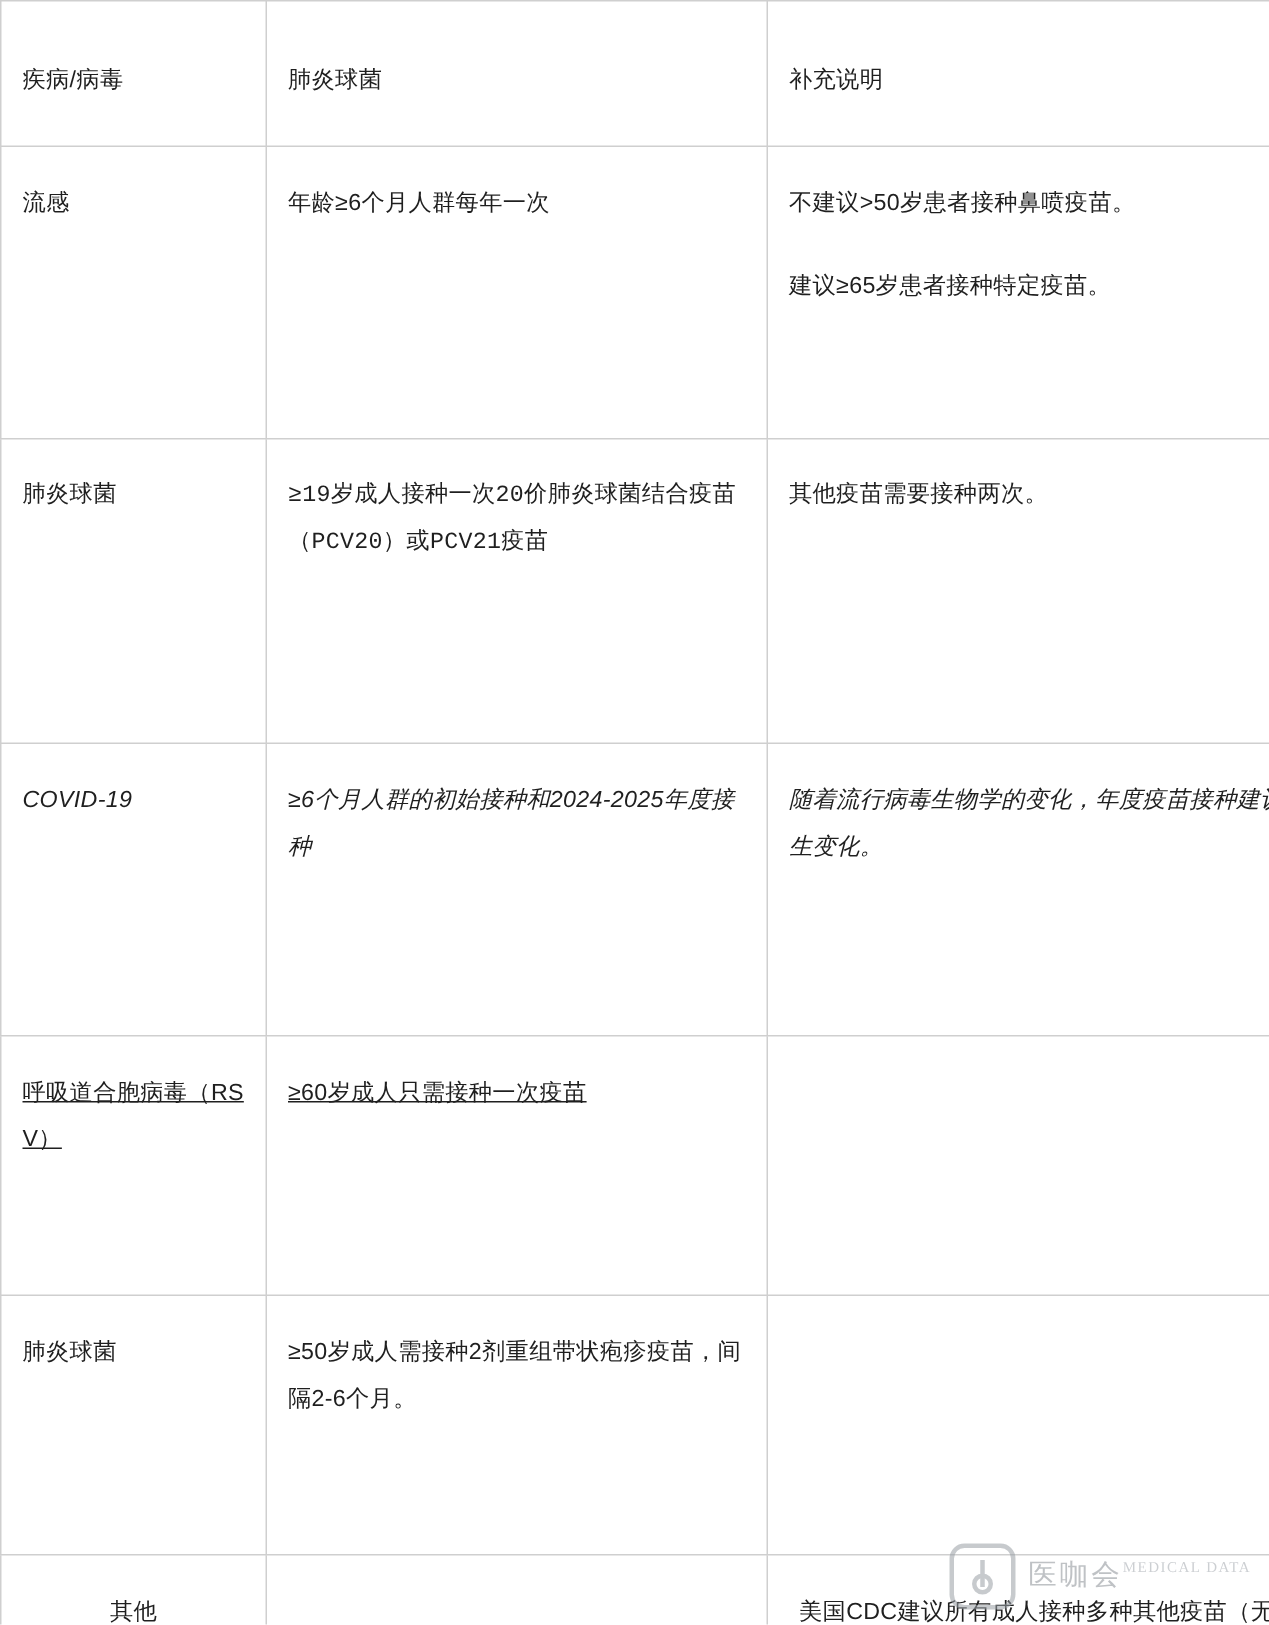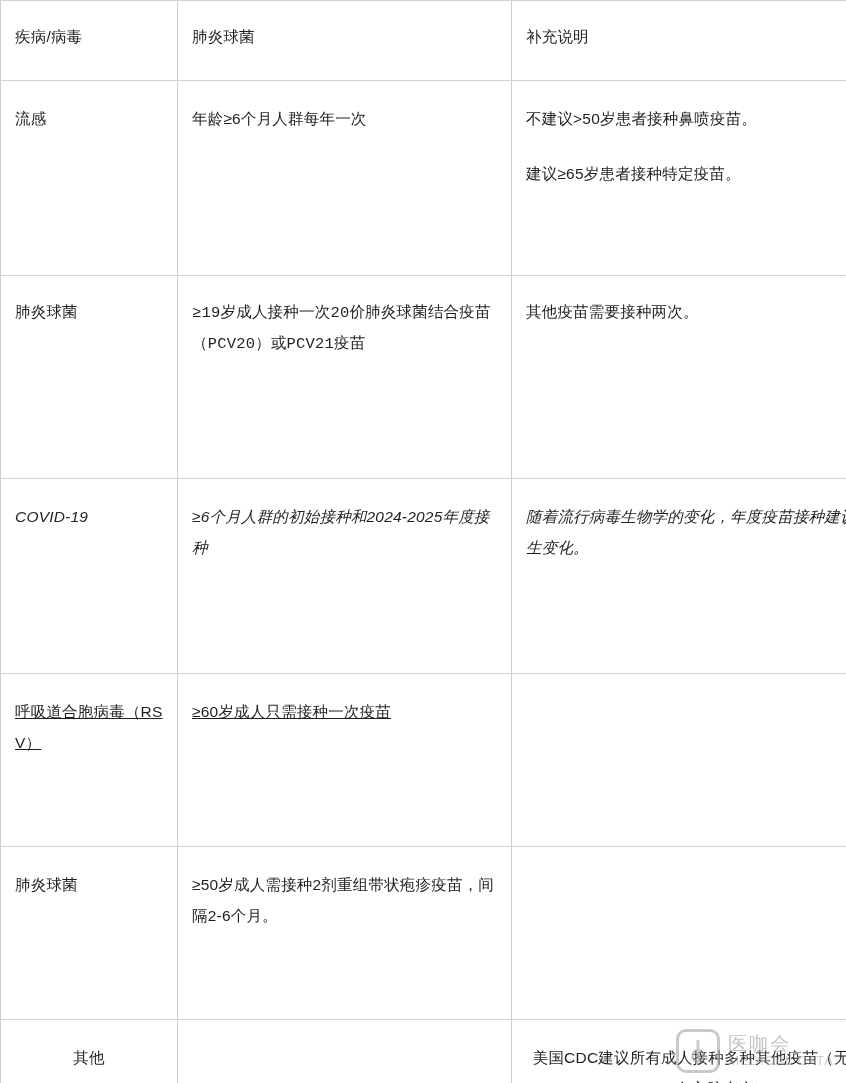--- a/index.html
+++ b/index.html
@@ -35,21 +35,21 @@
     line-height: 2.0;
     letter-spacing: 0.2px;
     color: #1f1f1f;
     word-break: break-all;
   }
   td.col-disease { width: 148px; }
   td.col-advice  { width: 305px; }
   td.col-notes   { width: 393px; }
 
   tr.header-row td {
-    padding-top: 24px;
+    padding-top: 41px;
     padding-bottom: 30px;
     line-height: 1.6;
   }
   tr.header-row td.col-disease,
   tr.header-row td.col-advice,
   tr.header-row td.col-notes {
     font-weight: normal;
   }
 
   .cell-line { display: block; }
@@ -100,32 +100,33 @@
     bottom: 7px;
     width: 14px;
     height: 14px;
     border: 3px solid #9aa0a6;
     border-radius: 50%;
     transform: translateX(-50%);
     box-sizing: border-box;
   }
   .watermark .wm-text {
     display: flex;
-    flex-direction: column;
+    flex-direction: row;
     line-height: 1.15;
   }
   .watermark .wm-title {
     font-size: 19px;
     color: #8c9197;
     letter-spacing: 2px;
   }
   .watermark .wm-sub {
-    font-size: 13px;
+    font-size: 10px;
     color: #a4a9af;
     letter-spacing: 1px;
+    font-family: Liberation Serif, serif;
   }
 </style>
 </head>
 <body>
 
 <div class="table-wrap">
   <table class="vax-table">
     <tbody>
       <tr class="header-row">
         <td class="col-disease">疾病/病毒</td>

